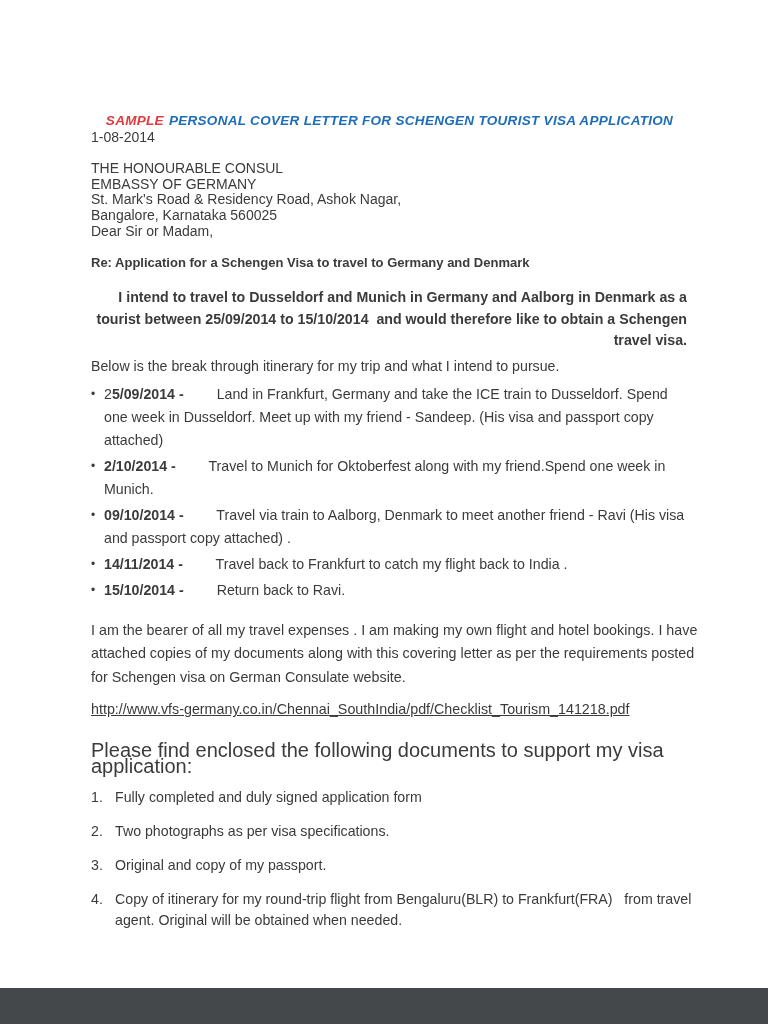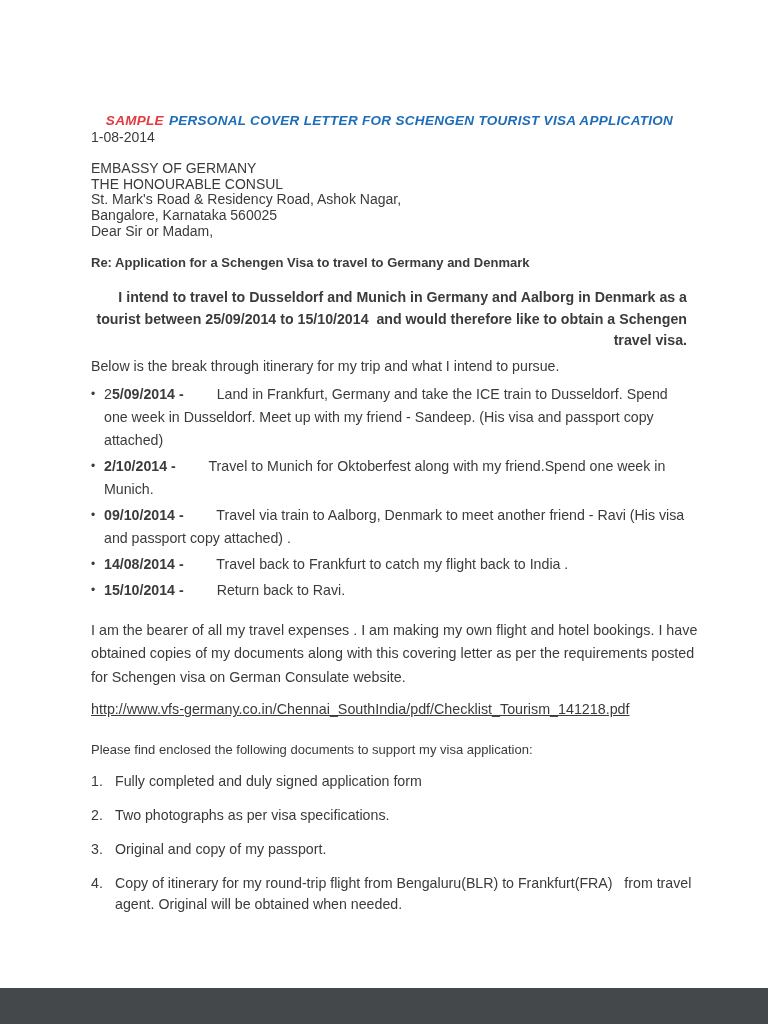--- a/index.html
+++ b/index.html
@@ -64,21 +64,21 @@
     white-space: pre-wrap;
   }
   .link {
     display: inline-block;
     margin-top: 12px;
     font-size: 14.3px;
     line-height: 16px;
     color: #3b3b3b;
     text-decoration: underline;
   }
-  .encl-intro { margin-top: 24px; font-size: 13px; line-height: 16px; }
+  .encl-intro { margin-top: 24px; font-size: 20px; line-height: 16px; }
   .encl { margin-top: 3px; list-style: none; }
   .encl li {
     display: flex;
     font-size: 14.2px;
     line-height: 21px;
     margin-top: 13px;
     width: 614px;
   }
   .encl .num { width: 24px; flex: none; }
   .encl .etext { flex: 1; white-space: pre-wrap; }
@@ -90,43 +90,43 @@
 </head>
 <body>
 
 <div class="page">
 
   <h1 class="title"><span class="t-sample">SAMPLE</span><span class="t-main">PERSONAL COVER LETTER FOR SCHENGEN TOURIST VISA APPLICATION</span></h1>
 
   <p class="date-line">1-08-2014</p>
 
   <div class="addr">
+    <div>THE HONOURABLE CONSUL</div>
     <div>EMBASSY OF GERMANY</div>
-    <div>THE HONOURABLE CONSUL</div>
     <div>St. Mark's Road &amp; Residency Road, Ashok Nagar,</div>
     <div>Bangalore, Karnataka 560025</div>
   </div>
 
   <p class="salutation">Dear Sir or Madam,</p>
 
   <p class="subject">Re: Application for a Schengen Visa to travel to Germany and Denmark</p>
 
   <p class="intent">I intend to travel to Dusseldorf and Munich in Germany and Aalborg in Denmark as a tourist between 25/09/2014 to 15/10/2014  and would therefore like to obtain a Schengen travel visa.</p>
 
   <p class="intro">Below is the break through itinerary for my trip and what I intend to pursue.</p>
 
   <ul class="itin">
     <li><span class="dot">•</span><span>2</span><span class="idate">5/09/2014 -</span><span class="itext"> Land in Frankfurt, Germany and take the ICE train to Dusseldorf. Spend one week in Dusseldorf. Meet up with my friend - Sandeep. (His visa and passport copy attached)</span></li>
     <li><span class="dot">•</span><span></span><span class="idate">2/10/2014 -</span><span class="itext"> Travel to Munich for Oktoberfest along with my friend.Spend one week in Munich.</span></li>
     <li><span class="dot">•</span><span></span><span class="idate">09/10/2014 -</span><span class="itext"> Travel via train to Aalborg, Denmark to meet another friend - Ravi (His visa and passport copy attached) .</span></li>
-    <li><span class="dot">•</span><span></span><span class="idate">14/08/2014 -</span><span class="itext"> Travel back to Frankfurt to catch my flight back to India .</span></li>
+    <li><span class="dot">•</span><span></span><span class="idate">14/11/2014 -</span><span class="itext"> Travel back to Frankfurt to catch my flight back to India .</span></li>
     <li><span class="dot">•</span><span></span><span class="idate">15/10/2014 -</span><span class="itext"> Return back to Ravi.</span></li>
   </ul>
 
-  <p class="para">I am the bearer of all my travel expenses . I am making my own flight and hotel bookings. I have obtained copies of my documents along with this covering letter as per the requirements posted for Schengen visa on German Consulate website.</p>
+  <p class="para">I am the bearer of all my travel expenses . I am making my own flight and hotel bookings. I have attached copies of my documents along with this covering letter as per the requirements posted for Schengen visa on German Consulate website.</p>
 
   <a class="link" href="#">http://www.vfs-germany.co.in/Chennai_SouthIndia/pdf/Checklist_Tourism_141218.pdf</a>
 
   <p class="encl-intro">Please find enclosed the following documents to support my visa application:</p>
 
   <ol class="encl">
     <li>
         <span class="num">1.</span>
         <span class="etext">Fully completed and duly signed application form</span>
       </li>

